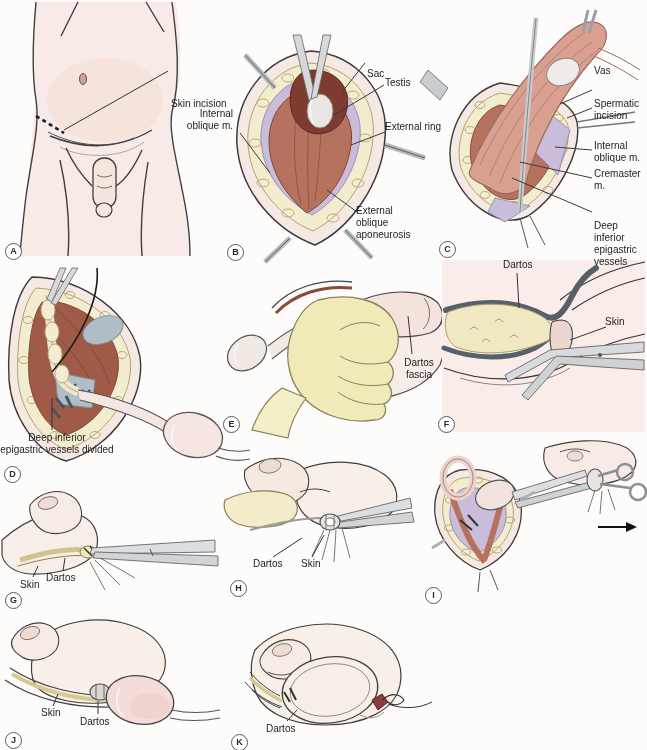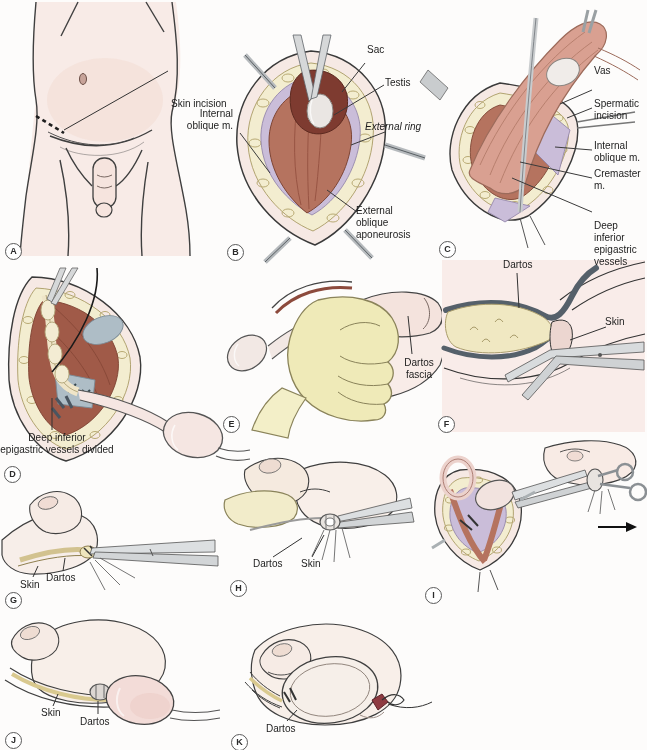--- a/index.html
+++ b/index.html
@@ -375,25 +375,25 @@
     <polygon points="372,700 382,694 388,702 378,710" fill="#8e3a40" stroke="#5d2228" stroke-width="1"></polygon>
     <path d="M382,700 C392,692 400,694 404,700 C400,706 392,706 388,702" fill="none" stroke="#333" stroke-width="1.2"></path>
     <path d="M388,704 C405,710 420,708 432,702" fill="none" stroke="#333" stroke-width="1"></path>
     <path d="M360,715 C370,720 378,718 384,712" fill="none" stroke="#9c8d85" stroke-width="1"></path>
     <path d="M287,721 L297,710" stroke="#333" stroke-width="1" fill="none"></path>
   </g>
 </svg>
 
 <div class="lbl" style="left:171px;top:66px;margin-top:32px;">Skin incision</div>
 
-<div class="lbl" style="left:367px;top:44px;">Sac</div>
+<div class="lbl" style="left:367px;top:68px;">Sac</div>
 <div class="lbl" style="left:385px;top:77px;">Testis</div>
 <div class="lbl right" style="left:160px;top:108px;width:73px;">Internal
 oblique m.</div>
-<div class="lbl" style="left:365px;top:121px;font-style:italic;">External ring</div>
+<div class="lbl" style="left:385px;top:121px;">External ring</div>
 <div class="lbl" style="left:356px;top:205px;">External
 oblique
 aponeurosis</div>
 
 <div class="lbl" style="left:594px;top:65px;">Vas</div>
 <div class="lbl" style="left:594px;top:98px;">Spermatic
 incision</div>
 <div class="lbl" style="left:594px;top:140px;">Internal
 oblique m.</div>
 <div class="lbl" style="left:594px;top:168px;">Cremaster

